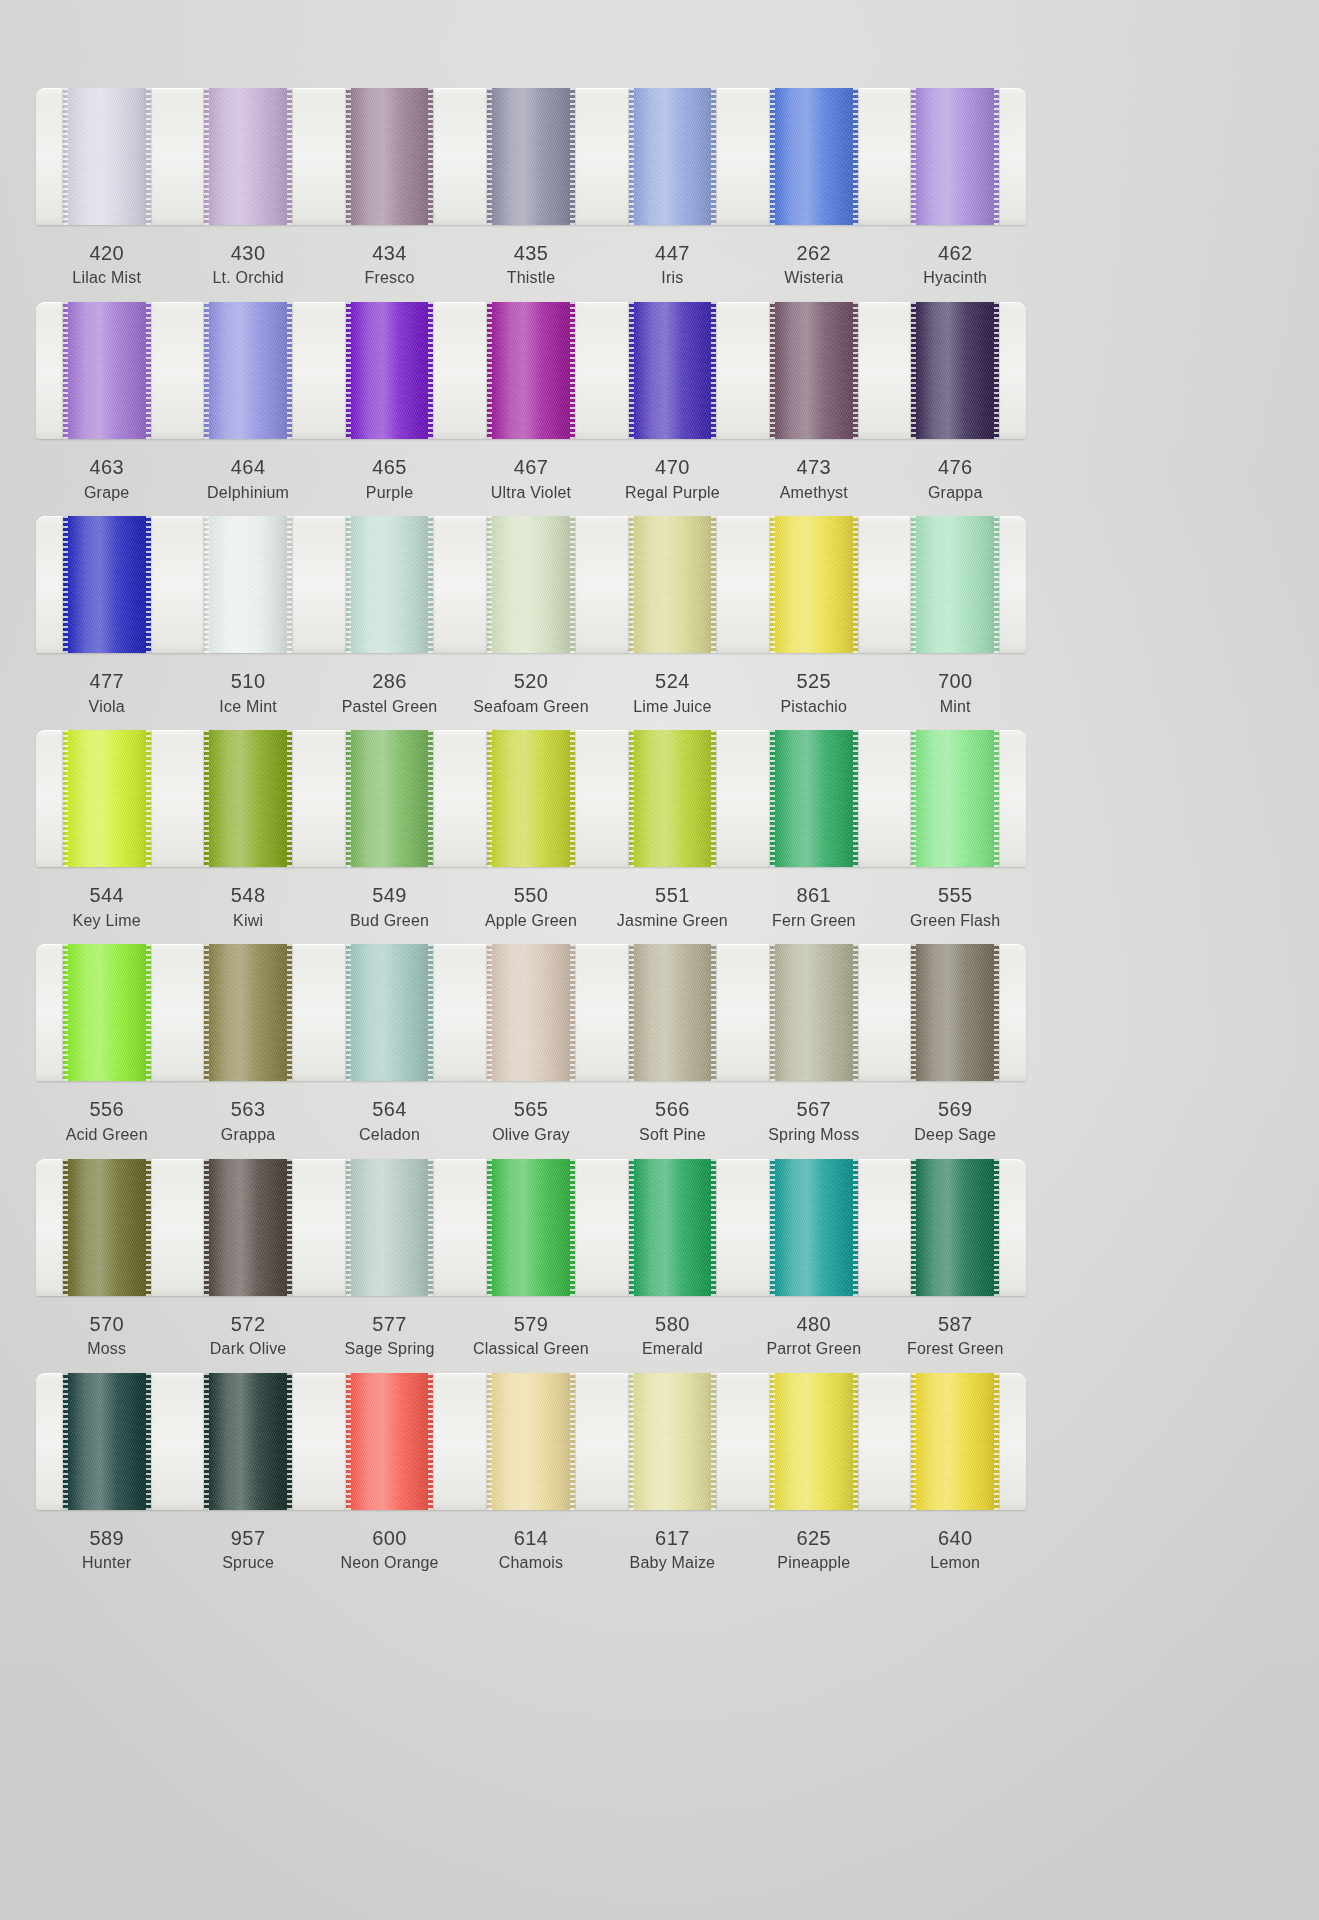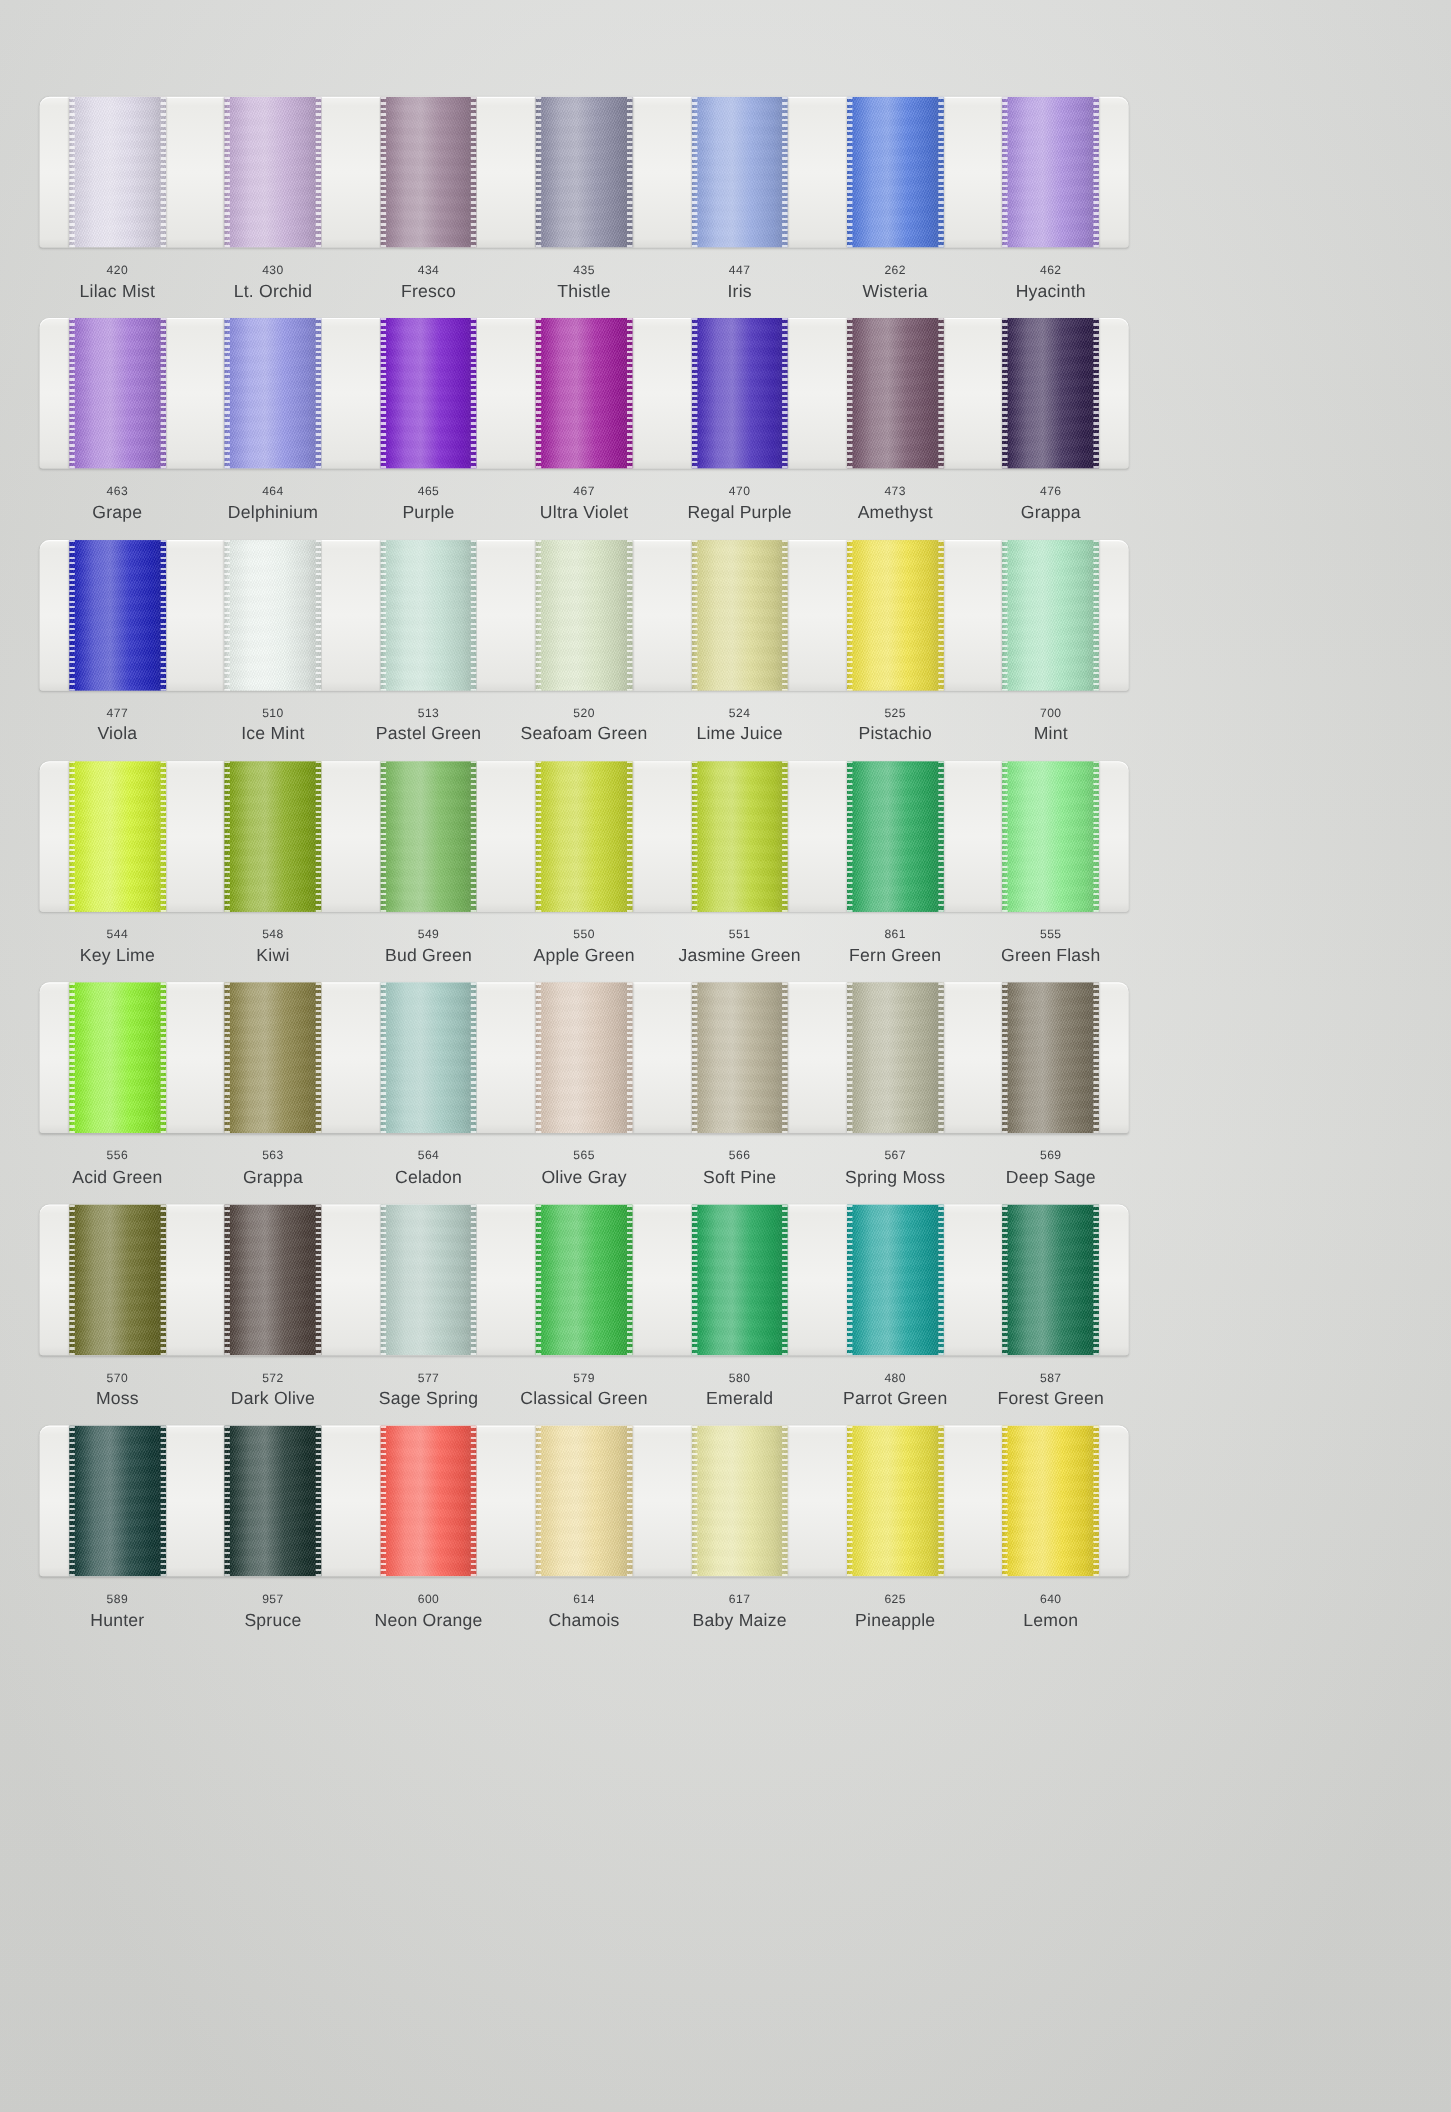--- a/index.html
+++ b/index.html
@@ -88,21 +88,21 @@
   .labels{
     display:flex;
     margin-top:14px;
   }
   .label{
     flex:1 1 0;
     text-align:center;
     color:#3e4043;
     line-height:1.42;
   }
-  .code{font-size:11px;letter-spacing:.4px;}
+  .code{font-size:20px;letter-spacing:.4px;}
   .name{font-size:16px;letter-spacing:.2px;white-space:nowrap;}
 </style>
 </head>
 <body>
 
 <div id="card"></div>
 
 <div id="grid">
     <div class="row">
       <div class="strip">
@@ -346,21 +346,21 @@
       <div class="labels">
         <div class="label">
           <div class="code">477</div>
           <div class="name">Viola</div>
         </div>
         <div class="label">
           <div class="code">510</div>
           <div class="name">Ice Mint</div>
         </div>
         <div class="label">
-          <div class="code">513</div>
+          <div class="code">286</div>
           <div class="name">Pastel Green</div>
         </div>
         <div class="label">
           <div class="code">520</div>
           <div class="name">Seafoam Green</div>
         </div>
         <div class="label">
           <div class="code">524</div>
           <div class="name">Lime Juice</div>
         </div>

